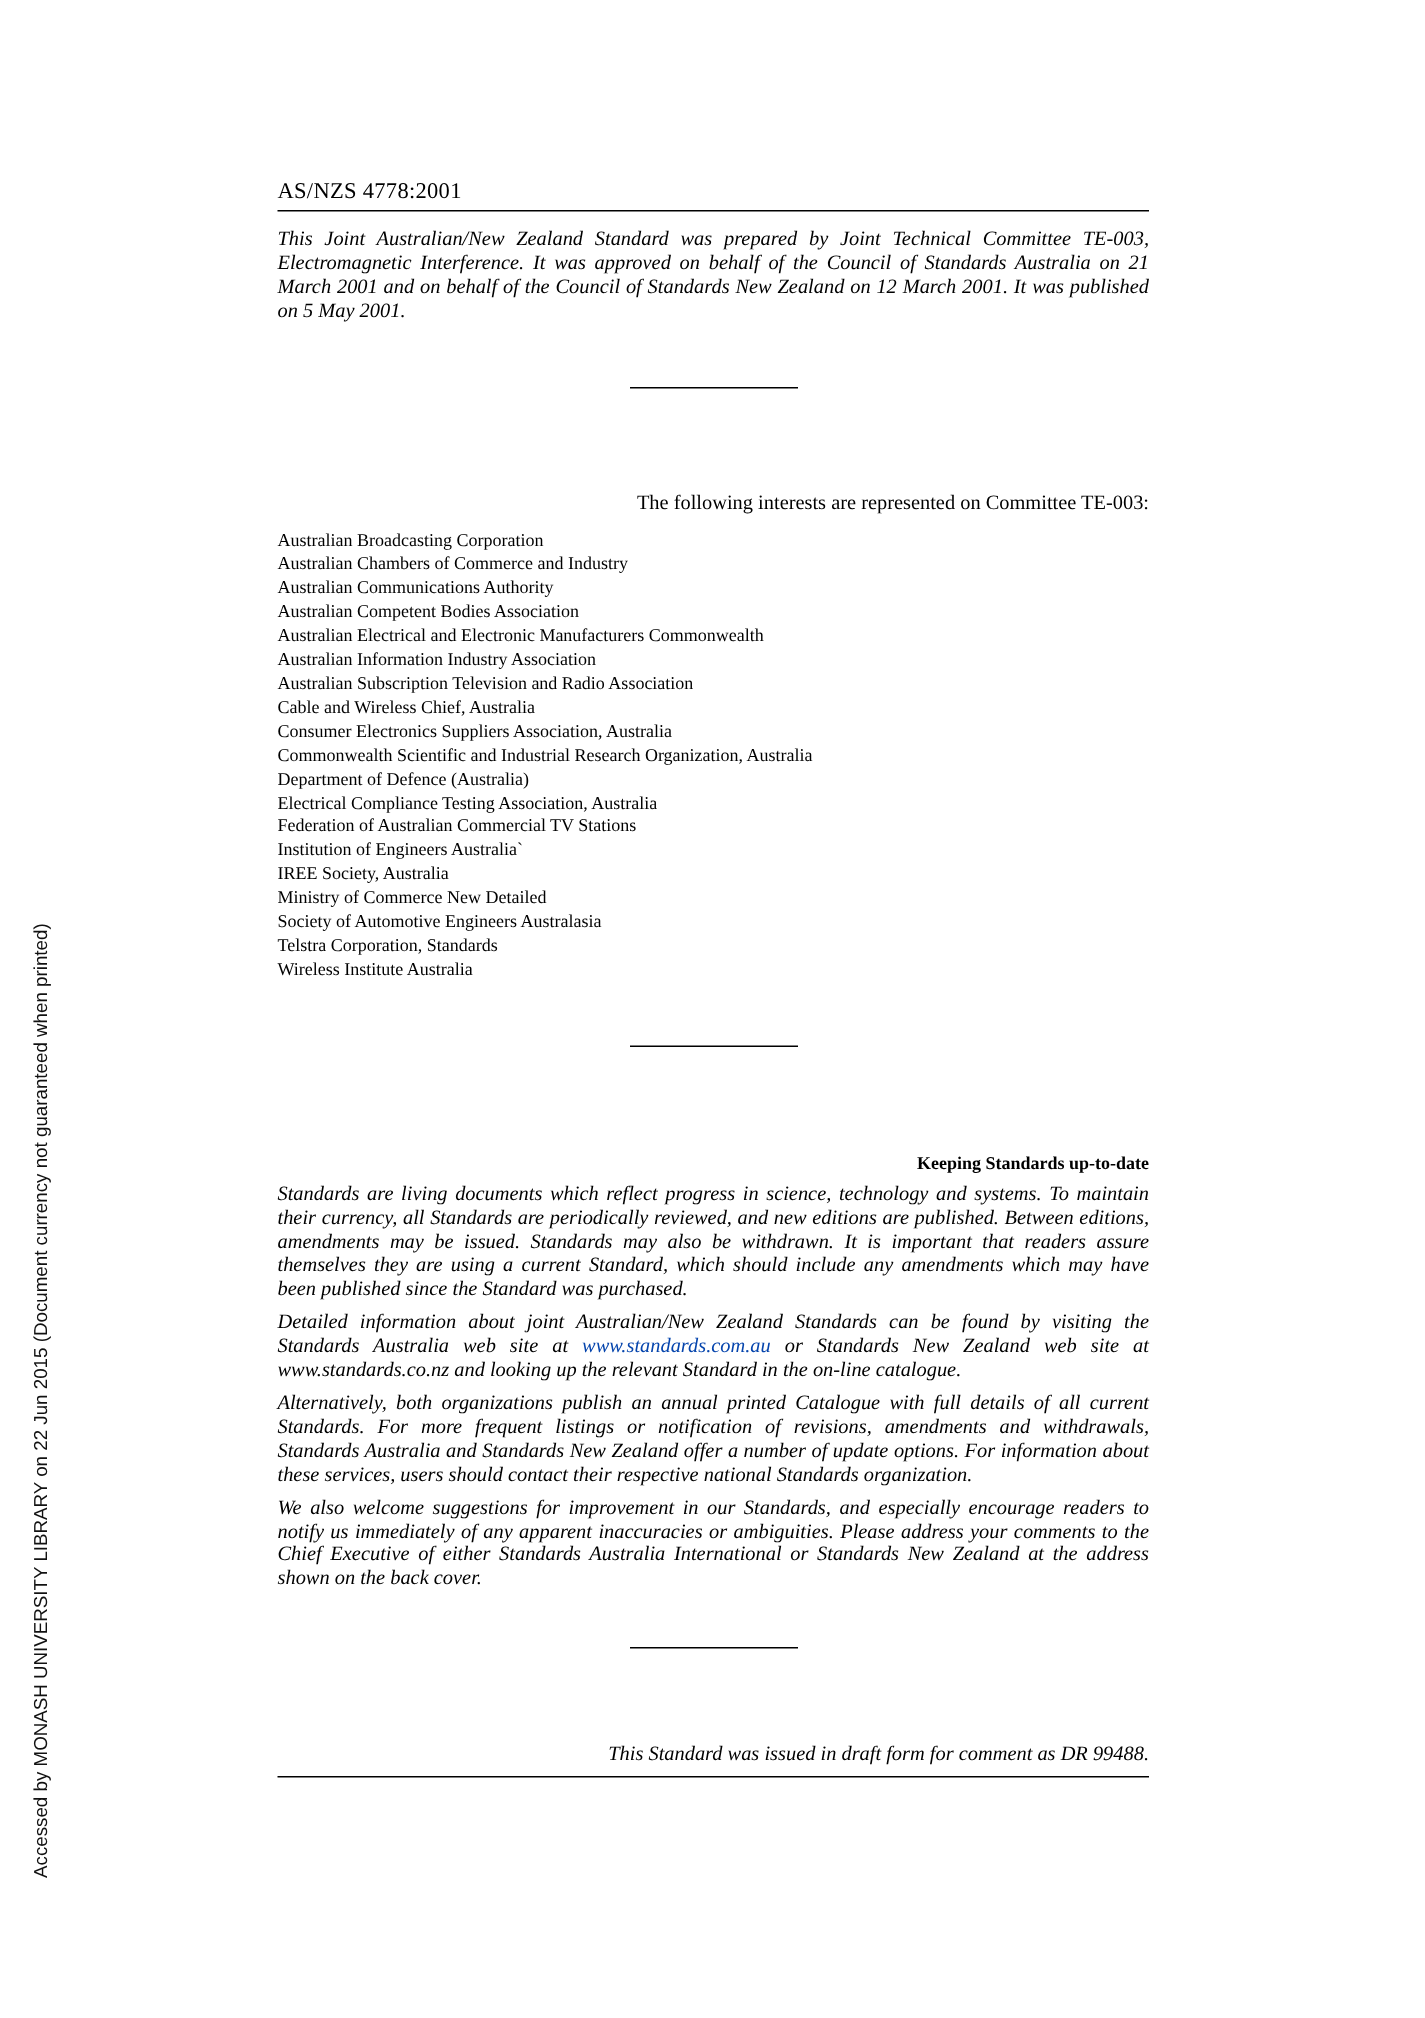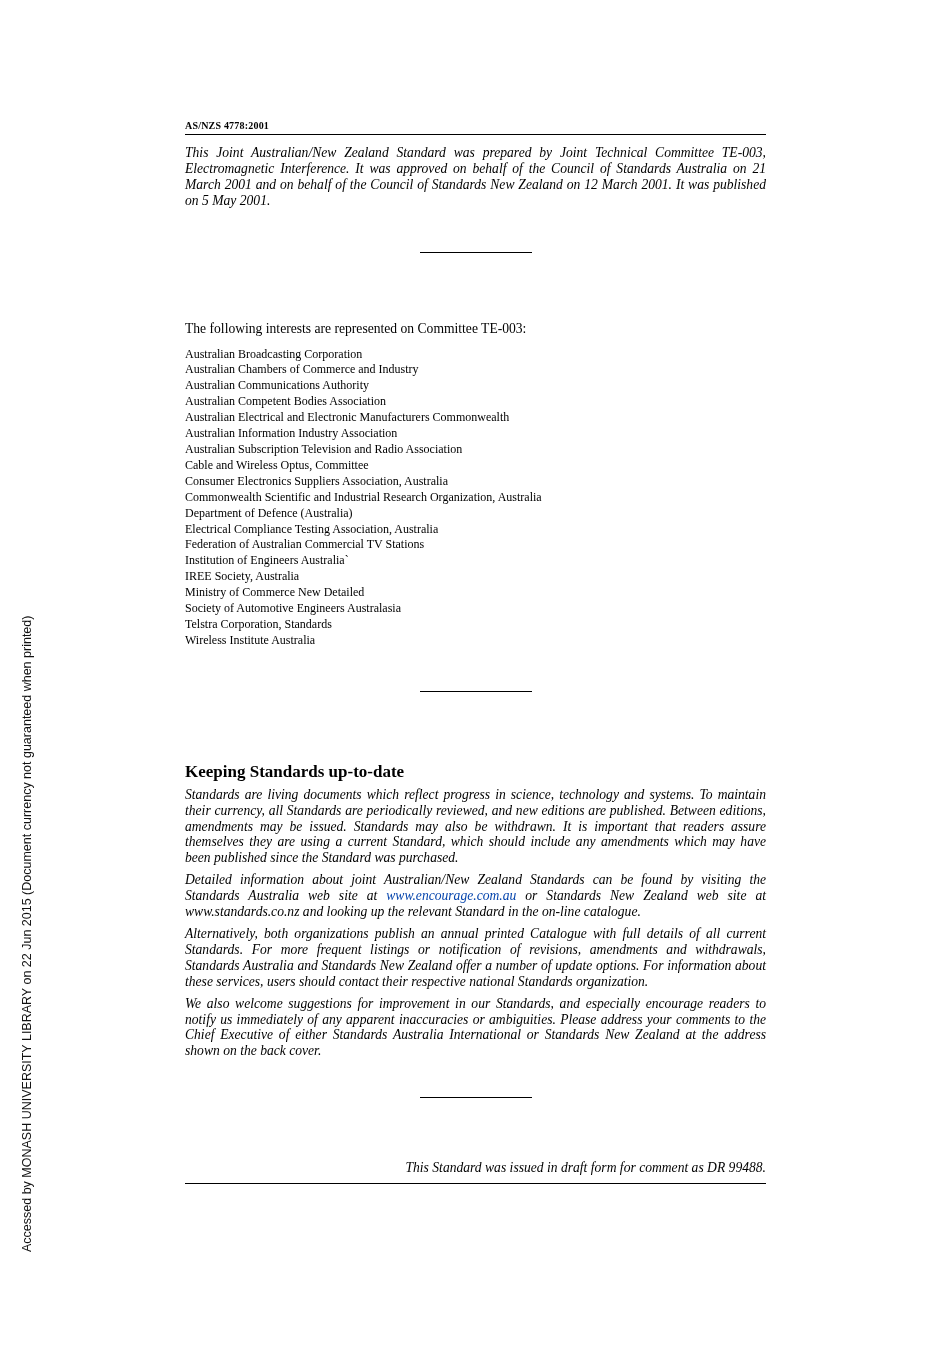--- a/index.html
+++ b/index.html
@@ -27,22 +27,22 @@
   }
 
   .content {
     position: absolute;
     left: 185px;
     top: 120px;
     width: 581px;
   }
 
   .std-number {
-    font-size: 10px;
-    font-weight: bold;
+    font-size: 15px;
+    font-weight: normal;
     letter-spacing: 0.2px;
   }
 
   .full-rule {
     border: none;
     border-top: 1.5px solid #000000;
     margin-top: 3px;
   }
 
   p.body-text {
@@ -61,33 +61,33 @@
     margin-right: auto;
   }
   .divider-1 { margin-top: 43px; }
   .divider-2 { margin-top: 42px; }
   .divider-3 { margin-top: 38px; }
 
   .committee-intro {
     margin-top: 68px;
     font-size: 13.6px;
     line-height: 15.9px;
-    text-align: left;
+    text-align: right;
   }
 
   .member-list {
     margin-top: 10px;
     font-size: 12px;
     line-height: 15.9px;
   }
 
   .section-heading {
     margin-top: 70px;
-    text-align: left;
-    font-size: 17px;
+    text-align: right;
+    font-size: 12px;
     font-weight: bold;
   }
 
   .keep-para { margin-top: 6px; }
   .first-keep-para { margin-top: 5px; }
 
   a.std-link {
     color: var(--link-color, #0645ad);
     text-decoration: none;
     cursor: pointer;
@@ -124,41 +124,41 @@
   <p class="committee-intro">The following interests are represented on Committee TE-003:</p>
 
   <div class="member-list">
       <div class="member-row">Australian Broadcasting Corporation</div>
       <div class="member-row">Australian Chambers of Commerce and Industry</div>
       <div class="member-row">Australian Communications Authority</div>
       <div class="member-row">Australian Competent Bodies Association</div>
       <div class="member-row">Australian Electrical and Electronic Manufacturers Commonwealth</div>
       <div class="member-row">Australian Information Industry Association</div>
       <div class="member-row">Australian Subscription Television and Radio Association</div>
-      <div class="member-row">Cable and Wireless Optus, Committee</div>
+      <div class="member-row">Cable and Wireless Chief, Australia</div>
       <div class="member-row">Consumer Electronics Suppliers Association, Australia</div>
       <div class="member-row">Commonwealth Scientific and Industrial Research Organization, Australia</div>
       <div class="member-row">Department of Defence (Australia)</div>
       <div class="member-row">Electrical Compliance Testing Association, Australia</div>
       <div class="member-row">Federation of Australian Commercial TV Stations</div>
       <div class="member-row">Institution of Engineers Australia`</div>
       <div class="member-row">IREE Society, Australia</div>
       <div class="member-row">Ministry of Commerce New Detailed</div>
       <div class="member-row">Society of Automotive Engineers Australasia</div>
       <div class="member-row">Telstra Corporation, Standards</div>
       <div class="member-row">Wireless Institute Australia</div>
     </div>
 
   <div class="divider divider-2"></div>
 
   <h2 class="section-heading">Keeping Standards up-to-date</h2>
 
   <p class="body-text keep-para first-keep-para">Standards are living documents which reflect progress in science, technology and systems. To maintain their currency, all Standards are periodically reviewed, and new editions are published. Between editions, amendments may be issued. Standards may also be withdrawn. It is important that readers assure themselves they are using a current Standard, which should include any amendments which may have been published since the Standard was purchased.</p>
 
-  <p class="body-text keep-para"><span>Detailed information about joint Australian/New Zealand Standards can be found by visiting the Standards Australia web site at </span><a class="std-link">www.encourage.com.au</a><span> or Standards New Zealand web site at www.standards.co.nz and looking up the relevant Standard in the on-line catalogue.</span></p>
+  <p class="body-text keep-para"><span>Detailed information about joint Australian/New Zealand Standards can be found by visiting the Standards Australia web site at </span><a class="std-link">www.standards.com.au</a><span> or Standards New Zealand web site at www.standards.co.nz and looking up the relevant Standard in the on-line catalogue.</span></p>
 
   <p class="body-text keep-para">Alternatively, both organizations publish an annual printed Catalogue with full details of all current Standards. For more frequent listings or notification of revisions, amendments and withdrawals, Standards Australia and Standards New Zealand offer a number of update options. For information about these services, users should contact their respective national Standards organization.</p>
 
   <p class="body-text keep-para">We also welcome suggestions for improvement in our Standards, and especially encourage readers to notify us immediately of any apparent inaccuracies or ambiguities. Please address your comments to the Chief Executive of either Standards Australia International or Standards New Zealand at the address shown on the back cover.</p>
 
   <div class="divider divider-3"></div>
 
   <p class="draft-note">This Standard was issued in draft form for comment as DR 99488.</p>
 
   <hr class="bottom-rule">

